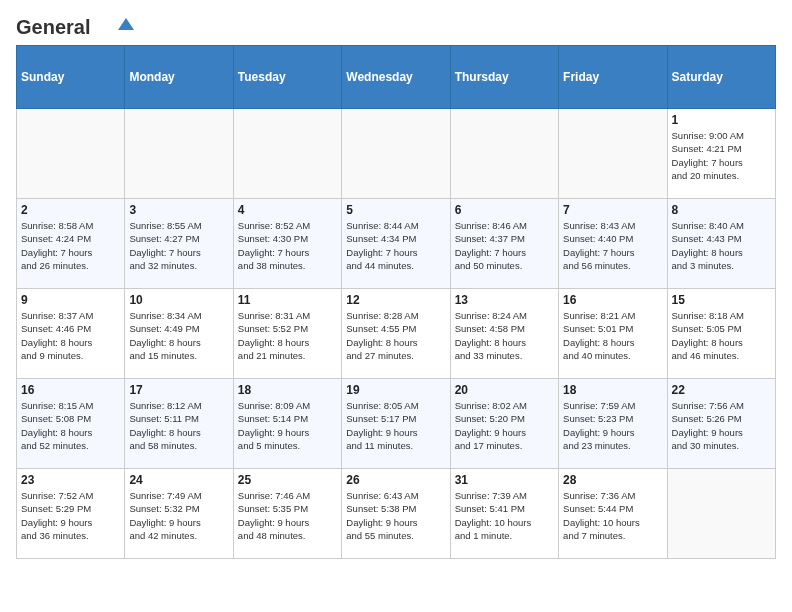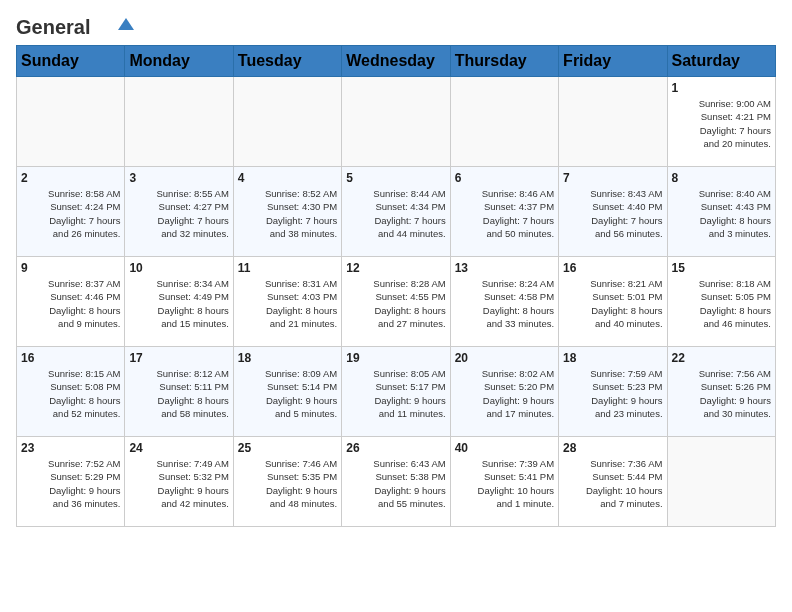--- a/index.html
+++ b/index.html
@@ -34,24 +34,24 @@
       color: #555;
       margin-top: 2px;
     }
     .calendar {
       width: 100%;
       border-collapse: collapse;
       font-size: 11px;
     }
     .calendar th {
       background-color: #3a7fc1;
-      color: #000000;
-      padding: 6px 4px;
+      color: #ffffff;
+      padding: 24px 4px;
       text-align: left;
-      font-size: 16px;
+      font-size: 12px;
       border: 1px solid #2a6faa;
     }
     .calendar td {
       border: 1px solid #ccc;
       vertical-align: top;
       padding: 4px;
       width: calc(100%/7);
       height: 90px;
       background: #fff;
     }
@@ -61,21 +61,20 @@
     .day-num {
       font-weight: bold;
       font-size: 12px;
       margin-bottom: 2px;
       color: #222;
     }
     .day-info {
       font-size: 9.5px;
       color: #333;
       line-height: 1.4;
-      text-align: right;
     }
     .calendar tr:nth-child(even) td {
       background: #f5f9ff;
     }
     .calendar tr:nth-child(even) td.empty {
       background: #f0f4f8;
     }
   </style>
 </head>
 <body>
@@ -186,21 +185,21 @@
         <td>
           <div class="day-num">10</div>
           <div class="day-info" style="white-space: pre-line;">Sunrise: 8:34 AM
 Sunset: 4:49 PM
 Daylight: 8 hours
 and 15 minutes.</div>
         </td>
         <td>
           <div class="day-num">11</div>
           <div class="day-info" style="white-space: pre-line;">Sunrise: 8:31 AM
-Sunset: 4:03 PM
+Sunset: 5:52 PM
 Daylight: 8 hours
 and 21 minutes.</div>
         </td>
         <td>
           <div class="day-num">12</div>
           <div class="day-info" style="white-space: pre-line;">Sunrise: 8:28 AM
 Sunset: 4:55 PM
 Daylight: 8 hours
 and 27 minutes.</div>
         </td>
@@ -300,21 +299,21 @@
 and 48 minutes.</div>
         </td>
         <td>
           <div class="day-num">26</div>
           <div class="day-info" style="white-space: pre-line;">Sunrise: 6:43 AM
 Sunset: 5:38 PM
 Daylight: 9 hours
 and 55 minutes.</div>
         </td>
         <td>
-          <div class="day-num">40</div>
+          <div class="day-num">31</div>
           <div class="day-info" style="white-space: pre-line;">Sunrise: 7:39 AM
 Sunset: 5:41 PM
 Daylight: 10 hours
 and 1 minute.</div>
         </td>
         <td>
           <div class="day-num">28</div>
           <div class="day-info" style="white-space: pre-line;">Sunrise: 7:36 AM
 Sunset: 5:44 PM
 Daylight: 10 hours

